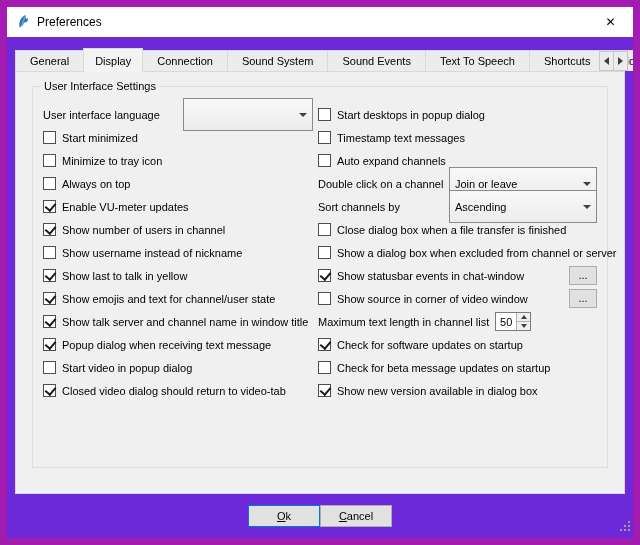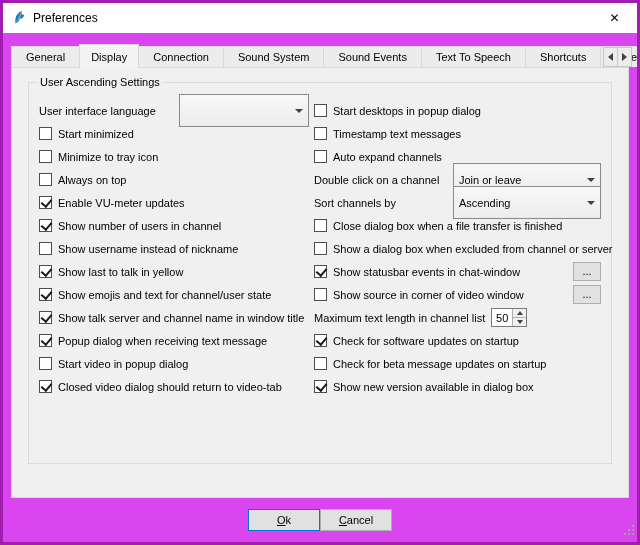--- a/index.html
+++ b/index.html
@@ -1,22 +1,22 @@
 <!DOCTYPE html>
 <html><head>
 <meta charset="utf-8">
 <style>
   * { box-sizing: border-box; margin: 0; padding: 0; }
   html,body { background:#ffffff; }
   body { font-family: "Liberation Sans", sans-serif; color:#000; }
 
   .window {
     width: 640px; height: 545px;
-    background:#d946ef;
-    border:3px solid #a21caf;
+    background:#6d28d9;
+    border:7px solid #a21caf;
     position:relative;
     display:flex; flex-direction:column;
     overflow:hidden;
   }
 
   
   .titlebar { height:30px; background:#ffffff; display:flex; align-items:center; flex:0 0 30px; }
   .title-icon { width:16px; height:16px; margin-left:8px; display:inline-flex; }
   .title-text { font-size:12px; margin-left:6px; flex:1; }
   .close-btn { width:45px; height:30px; display:flex; align-items:center; justify-content:center;
@@ -117,21 +117,21 @@
           <span class="arr-left"></span>
         </div>
       <div class="tab-scroll-btn">
           <span class="arr-right"></span>
         </div>
     </div>
   </div>
 
   <div class="tabpage">
     <div class="groupbox">
-      <span class="groupbox-title">User Ascending Settings</span>
+      <span class="groupbox-title">User Interface Settings</span>
 
       <div class="columns">
 
         <div class="col-left">
 
           <div class="row">
             <span class="lang-label">User interface language</span>
             <div class="combo lang">
               <span></span>
               <span class="combo-arrow"></span>

